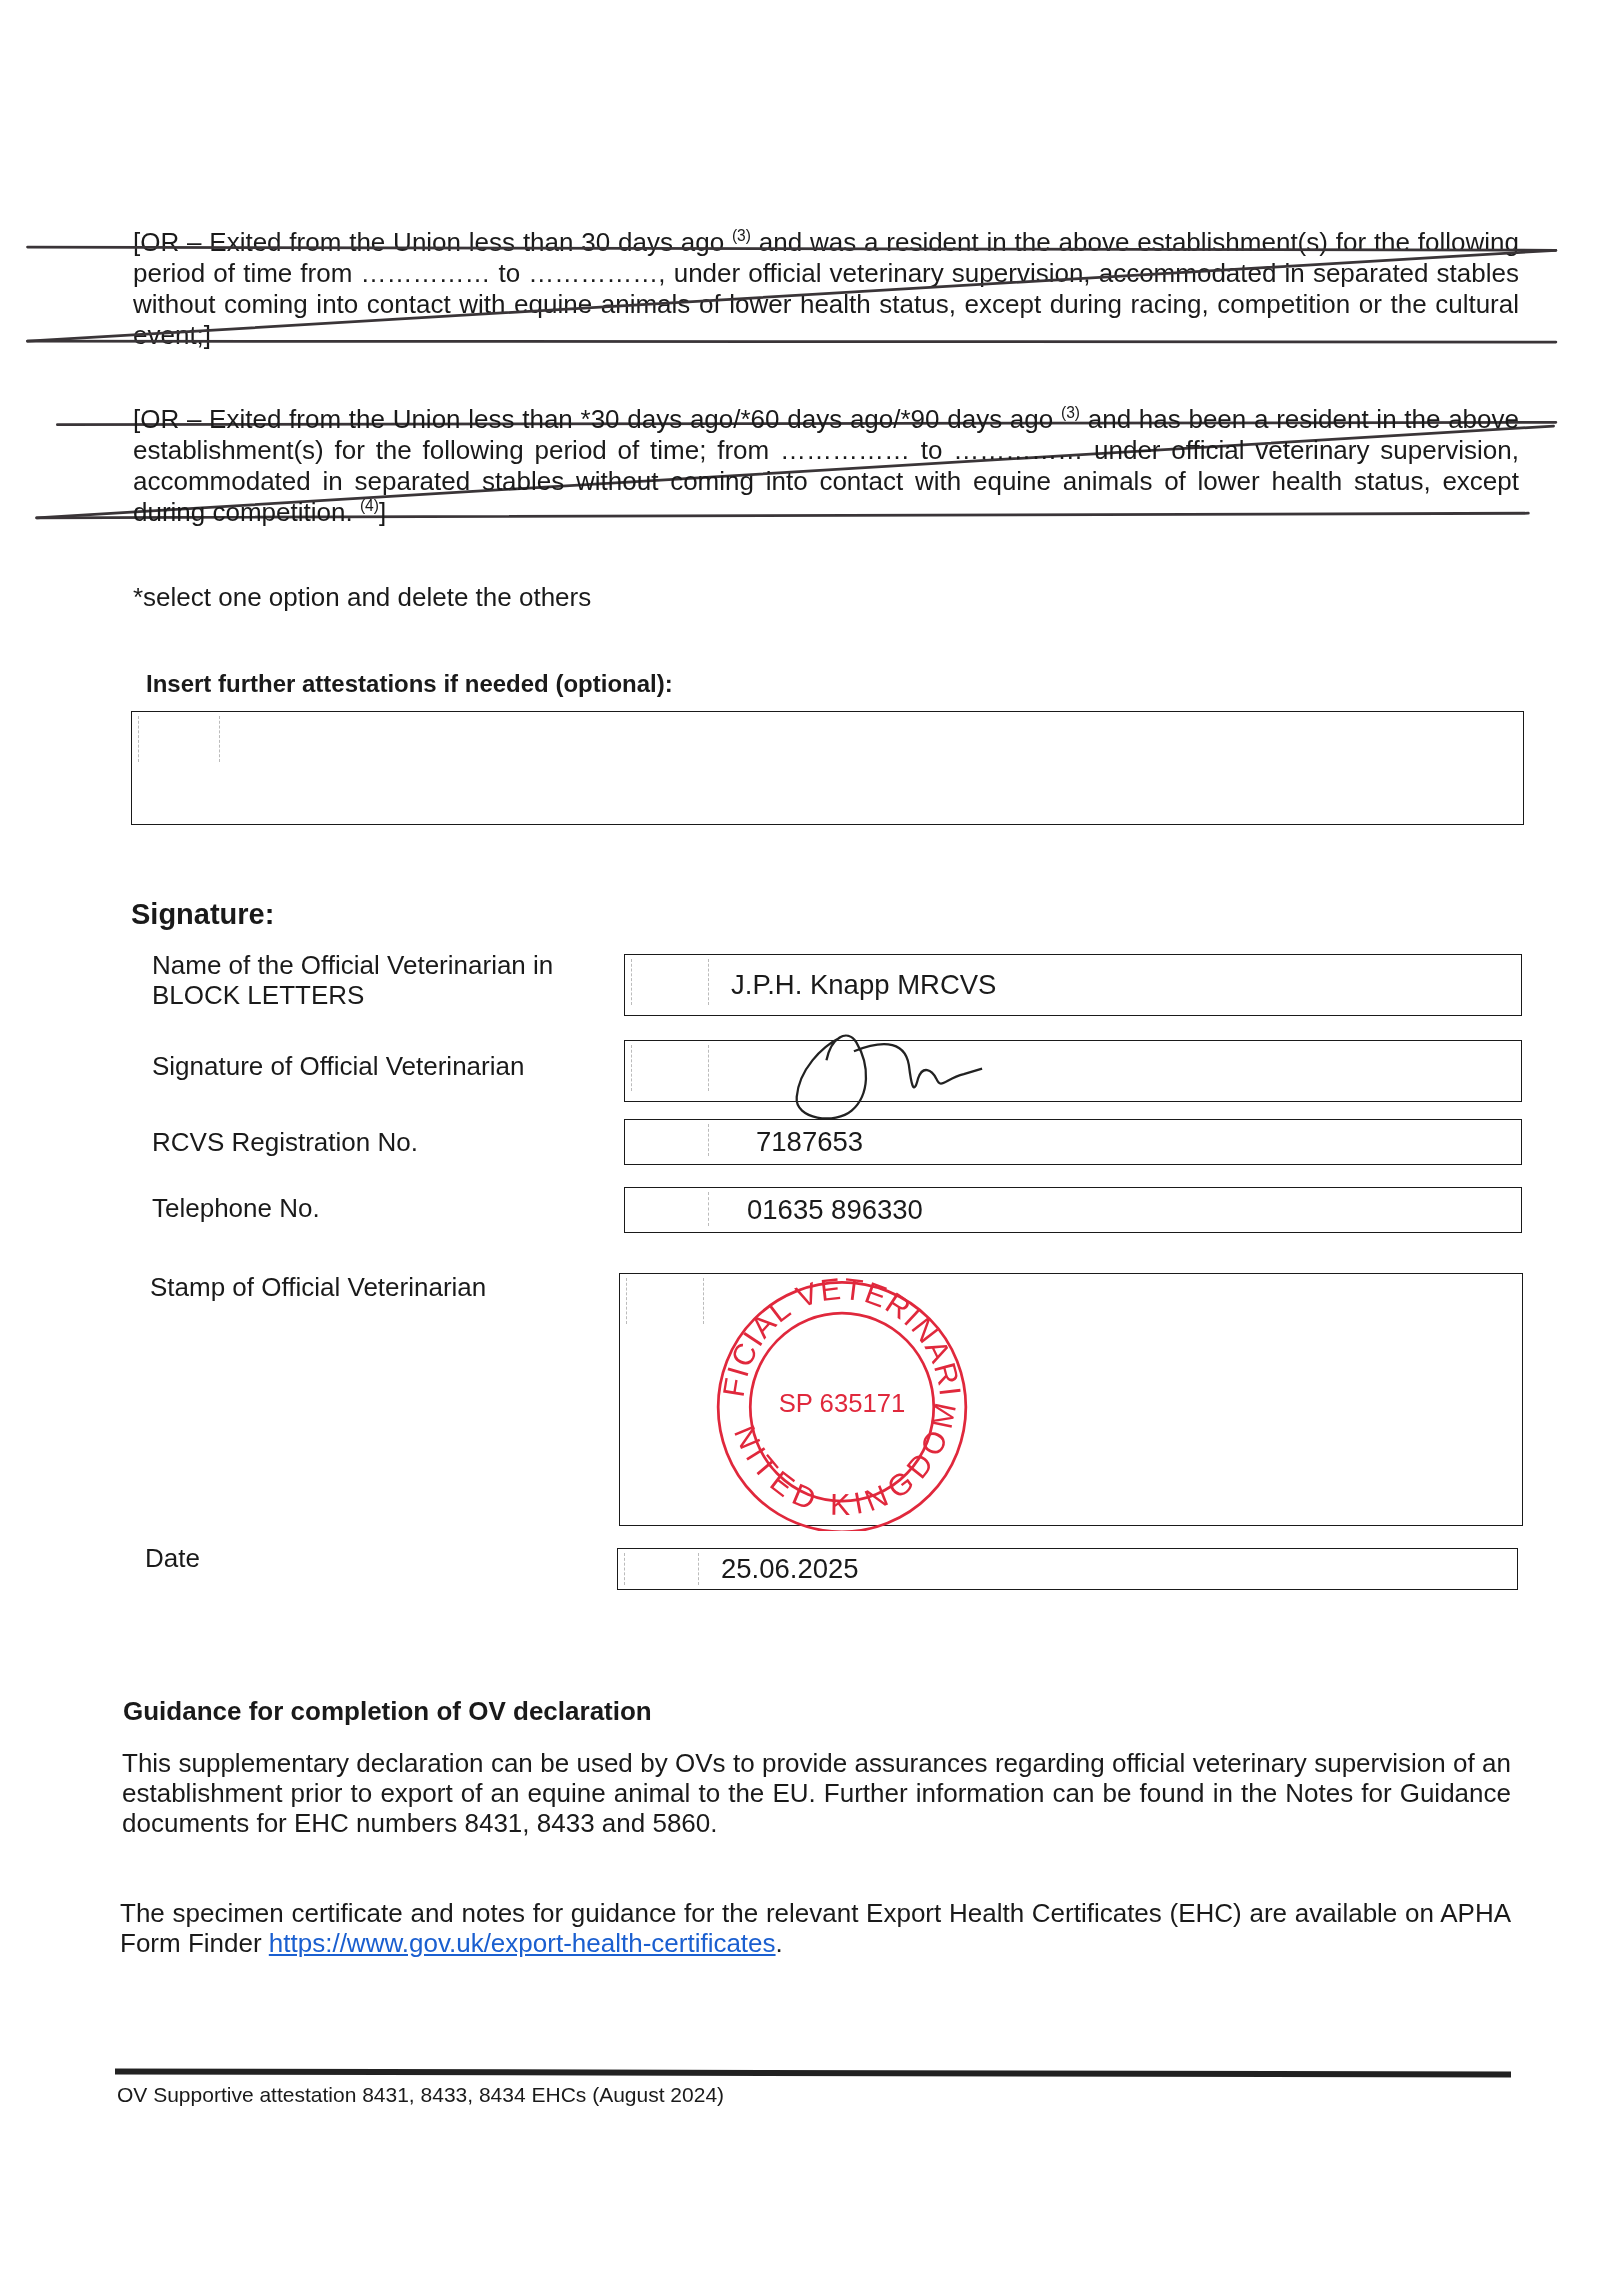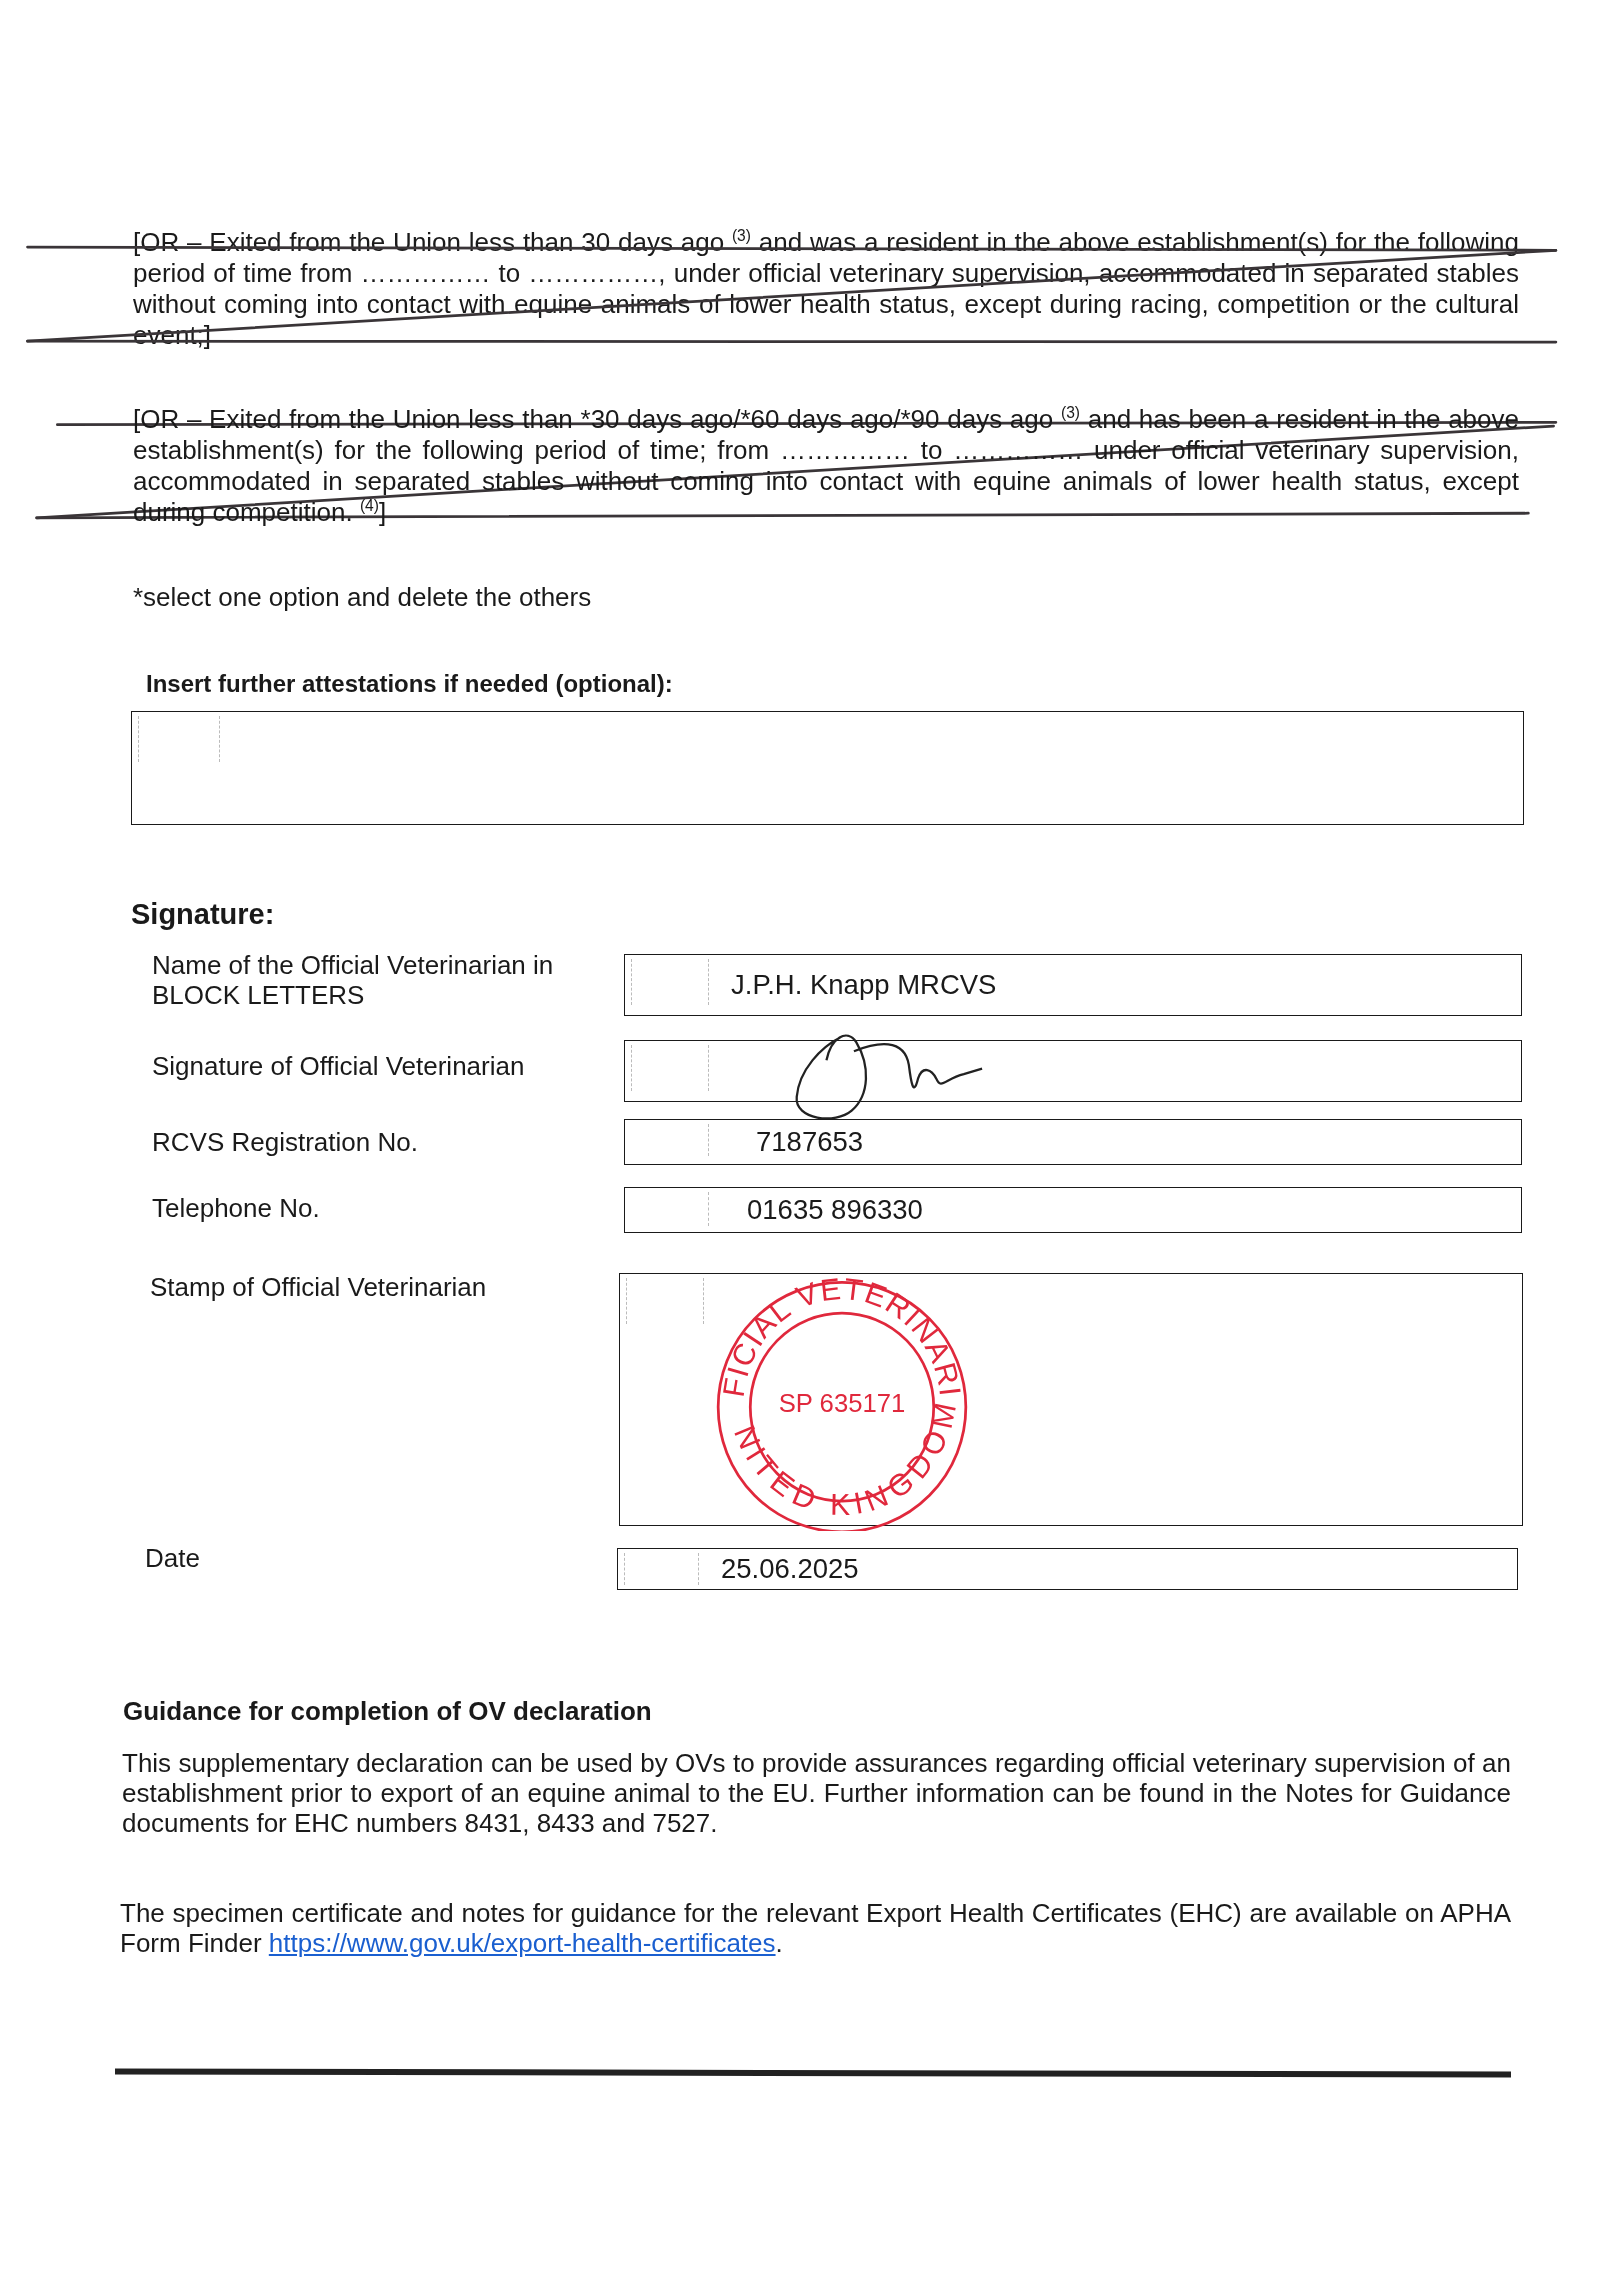--- a/index.html
+++ b/index.html
@@ -107,21 +107,22 @@
 </svg>
 
 <div class="abs label" style="left:124px; top:1543px;">Date</div>
 <div class="box" style="left:617px; top:1548px; width:901px; height:42px;padding-left:36px;">
   <div class="tick1" style="height:32px;"></div>
   <div class="tick2" style="height:32px; left:80px;"></div>
   <div class="value" style="top:3.7px; left:103px;">25.06.2025</div>
 </div>
 
 <div class="abs guid-h" style="left:123px; top:1696px;">Guidance for completion of OV declaration</div>
-<div class="abs para" style="left:122px; top:1748px; width:1389px; line-height:30px;">This supplementary declaration can be used by OVs to provide assurances regarding official veterinary supervision of an establishment prior to export of an equine animal to the EU. Further information can be found in the Notes for Guidance documents for EHC numbers 8431, 8433 and 7527.</div>
+<div class="abs para" style="left:122px; top:1748px; width:1389px; line-height:30px;">This supplementary declaration can be used by OVs to provide assurances regarding official veterinary supervision of an establishment prior to export of an equine animal to the EU. Further information can be found in the Notes for Guidance documents for EHC numbers 8431, 8433 and 5860.</div>
 <div class="abs para" style="left:120px; top:1898px; width:1391px; line-height:30px;">
   <span>The specimen certificate and notes for guidance for the relevant Export Health Certificates (EHC) are available on APHA Form Finder </span><a class="link">https://www.gov.uk/export-health-certificates</a><span>.</span>
 </div>
 
 <div class="footer-rule" style="top:2070px;"></div>
 <div class="abs footer" style="left:117px; top:2082px;">
+  <div>OV Supportive attestation 8431, 8433, 8434 EHCs (August 2024)</div>
 </div>
 
 
 </body></html>

